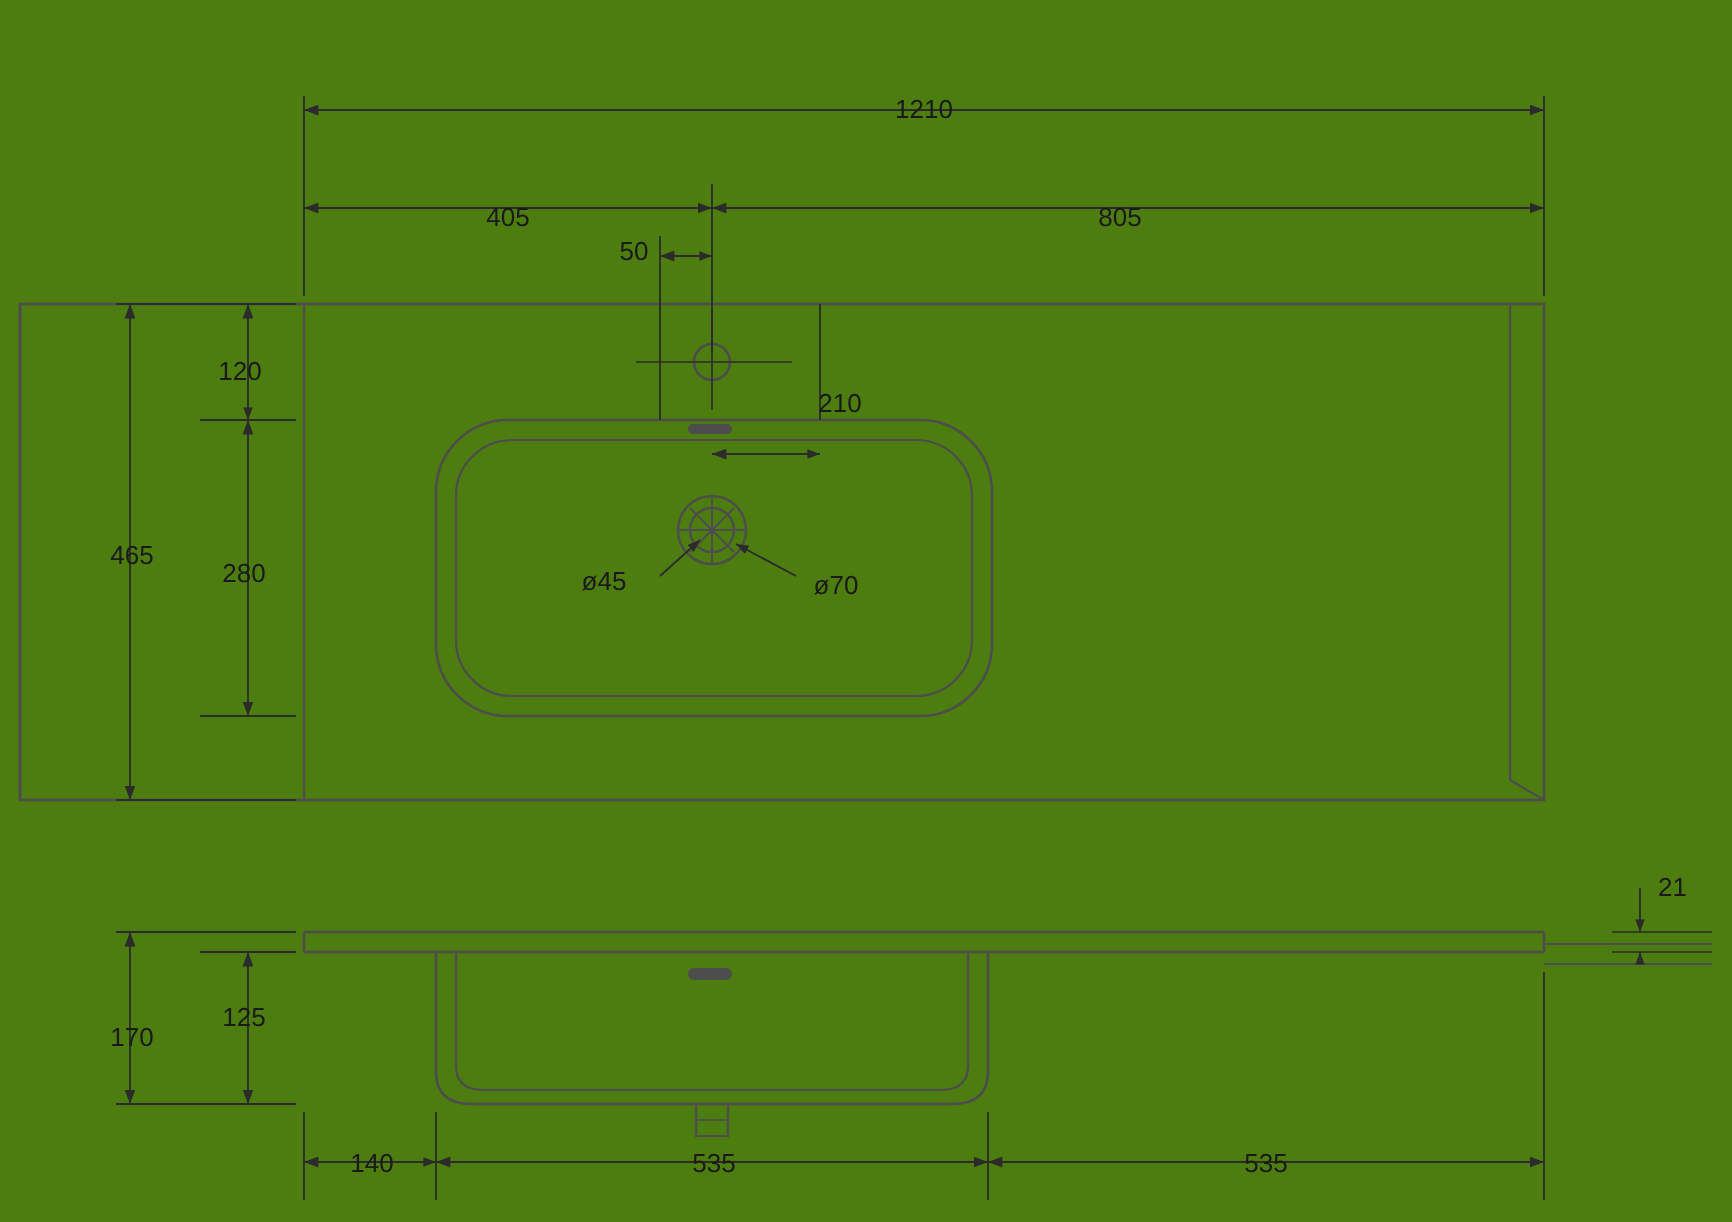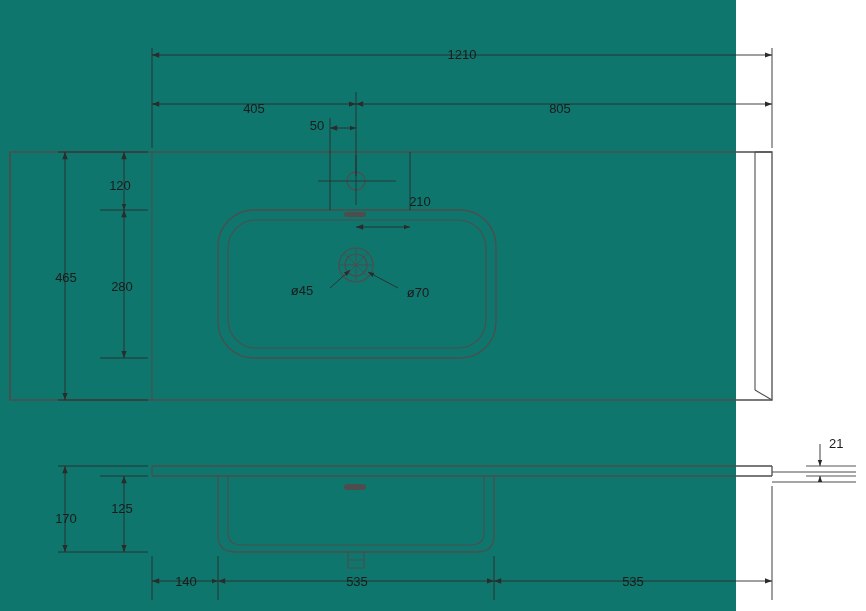--- a/index.html
+++ b/index.html
@@ -8,23 +8,23 @@
     background: #ffffff;
   }
   body {
     width: 866px;
     height: 611px;
     font-family: "Liberation Sans", sans-serif;
     overflow: hidden;
   }
   #stage {
     position: relative;
-    width: 736px;
+    width: 866px;
     height: 611px;
-    background: #0f766e;
+    background: #4d7c0f;
   }
   svg.drawing {
     position: absolute;
     left: 0;
     top: 0;
     width: 866px;
     height: 611px;
   }
   .dim-text {
     font-family: "Liberation Sans", sans-serif;

